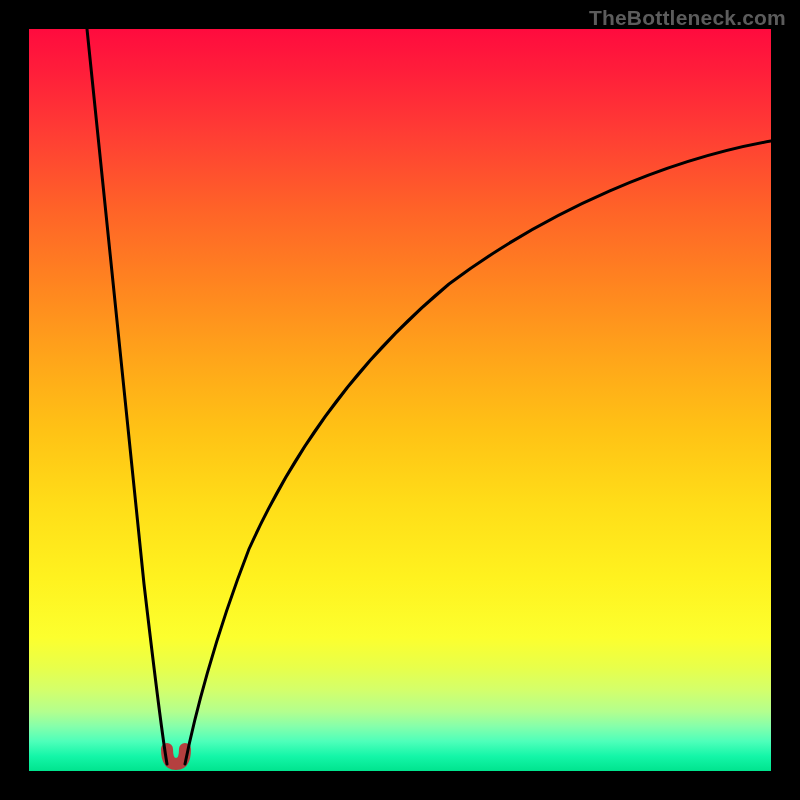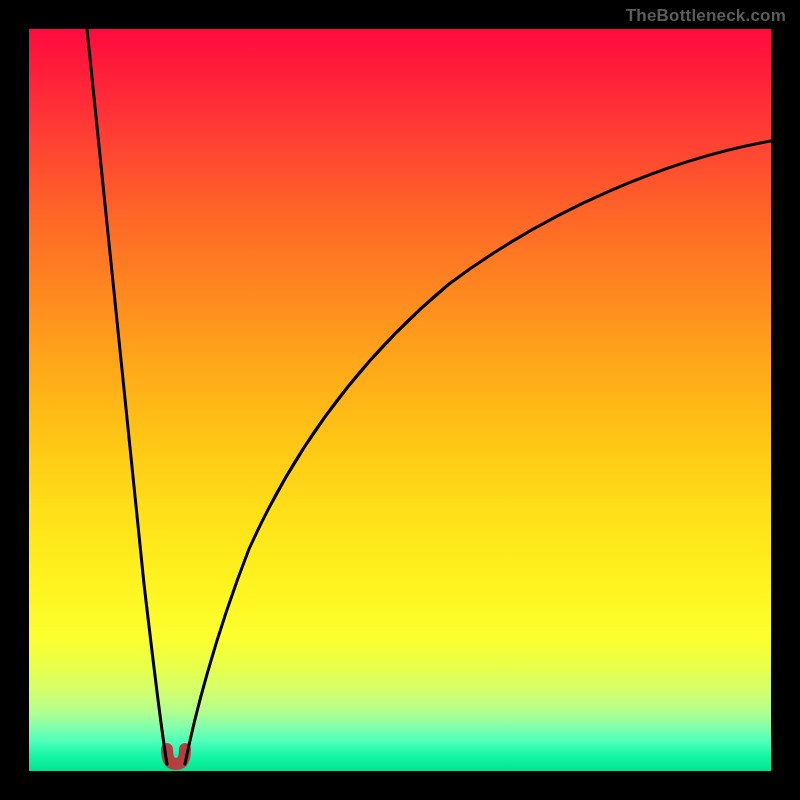--- a/index.html
+++ b/index.html
@@ -46,21 +46,21 @@
       #4effba 96%,
       #14f6a8 98%,
       #00e48e 100%
     );
   }
   .watermark {
     position: absolute;
     top: 6px;
     right: 14px;
     color: #5c5c5c;
-    font-size: 17px;
+    font-size: 21px;
     font-weight: 600;
     letter-spacing: 0.2px;
     user-select: none;
   }
   svg.curve {
     position: absolute;
     inset: 0;
   }
 </style>
 </head>

